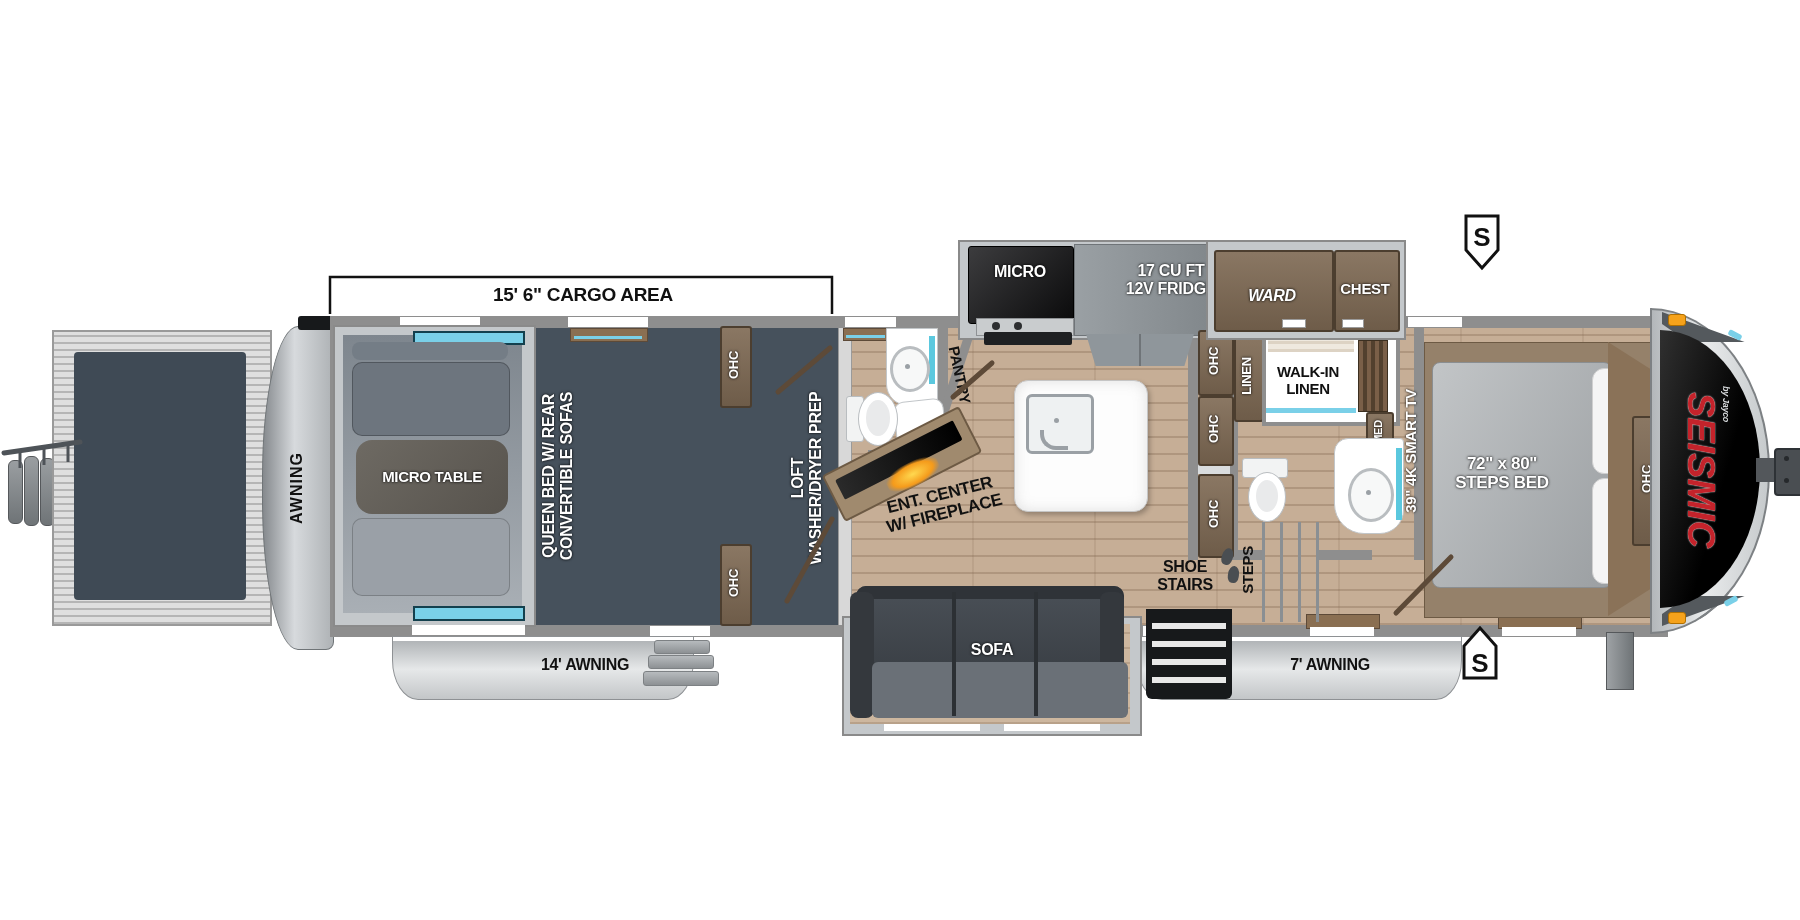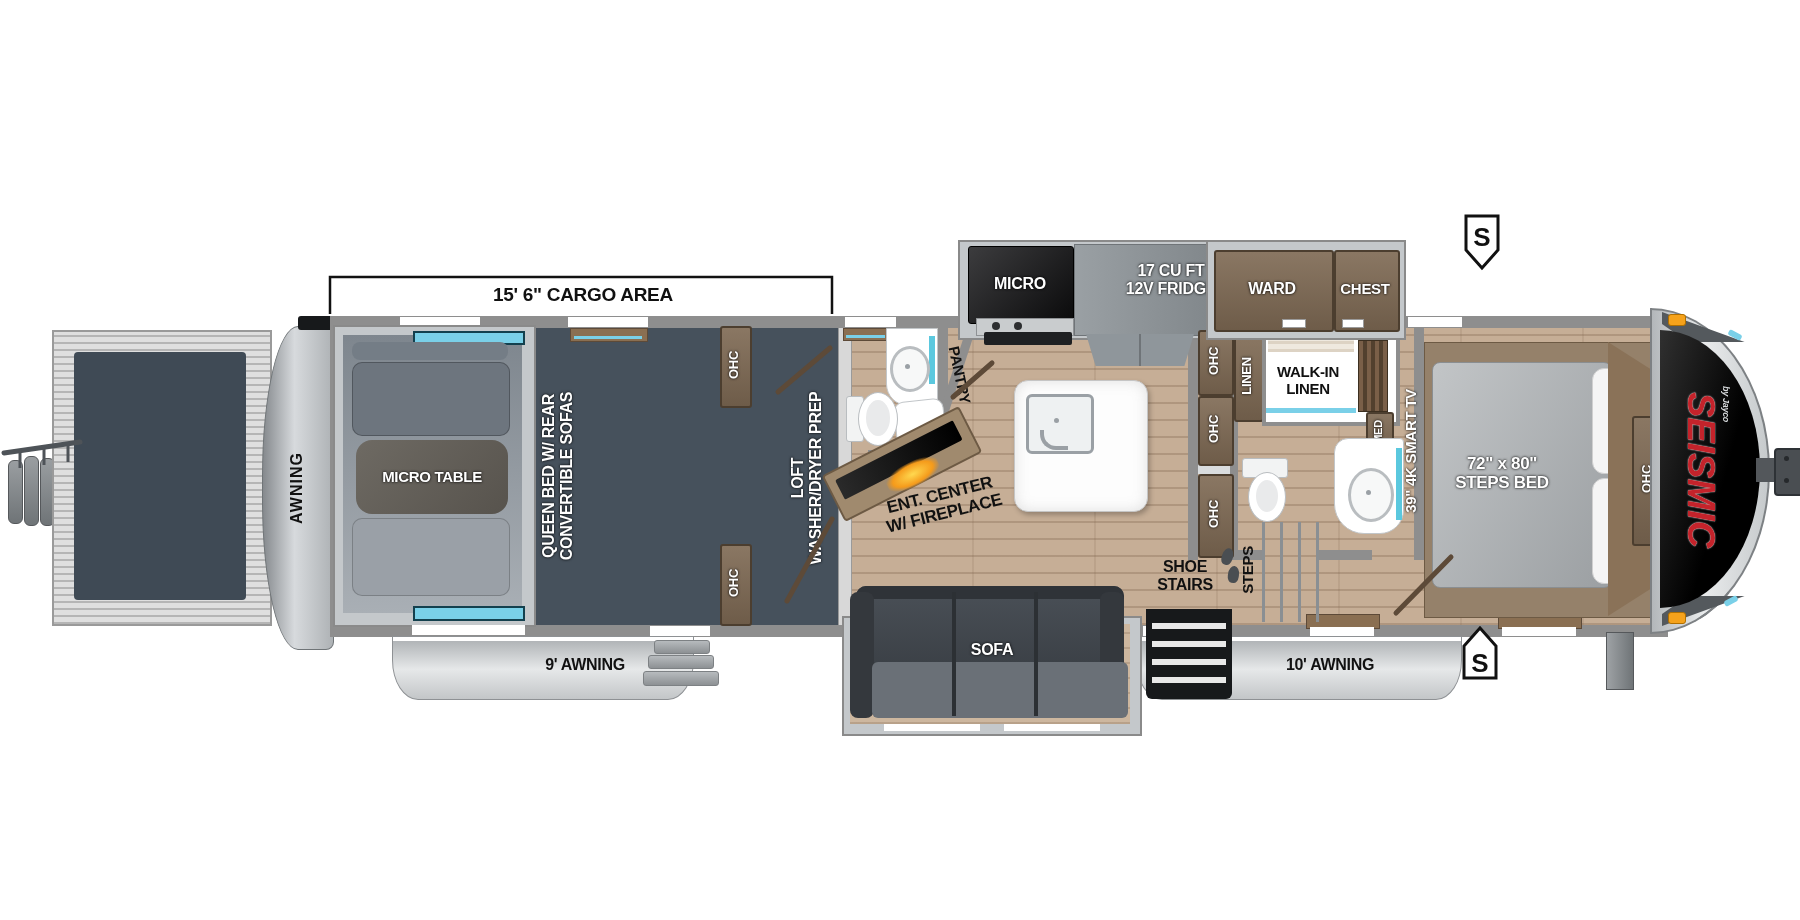--- a/index.html
+++ b/index.html
@@ -127,21 +127,21 @@
     <div style="position:absolute;left:8px;top:8px;width:132px;height:22px;background:linear-gradient(90deg,#2a2a2a,#000);border-radius:2px;"></div>
     <div style="position:absolute;left:52px;top:26px;width:56px;height:24px;background:radial-gradient(ellipse at center,#ffd84f,#f59b1b 55%,rgba(245,155,27,0) 75%);"></div>
   </div>
   <div class="lbl lb s17" style="left:942px;top:504px;transform:translate(-50%,-50%) rotate(-14deg);">
     <span>ENT. CENTER</span>
     <span>W/ FIREPLACE</span>
   </div>
 
   <div class="a slide-frame" style="left:958px;top:240px;width:254px;height:96px;"></div>
   <div class="a" style="left:968px;top:246px;width:104px;height:76px;background:linear-gradient(135deg,#3c3c3e,#0a0a0b);border:1px solid #000;border-radius:3px;"></div>
-  <div class="lbl lw s16" style="left:1020px;top:284px;">MICRO</div>
+  <div class="lbl lw s16" style="left:1020px;top:272px;">MICRO</div>
   <div class="a" style="left:976px;top:318px;width:96px;height:16px;background:#c9ccce;border:1px solid #8e9194;"></div>
   <div class="a" style="left:992px;top:322px;width:8px;height:8px;border-radius:50%;background:#2c2e30;"></div>
   <div class="a" style="left:1014px;top:322px;width:8px;height:8px;border-radius:50%;background:#2c2e30;"></div>
   <div class="a" style="left:984px;top:332px;width:88px;height:13px;background:#1e2022;border-radius:2px;"></div>
   <div class="a" style="left:1074px;top:244px;width:132px;height:90px;background:linear-gradient(90deg,#9aa0a4,#82888c);border:1px solid #6f7478;"></div>
   <div class="lbl lw s16" style="left:1171px;top:280px;">
     <span>17 CU FT</span>
     <span>12V FRIDGE</span>
   </div>
   <div class="a" style="left:1080px;top:334px;width:120px;height:32px;background:#8f969b;clip-path:polygon(5% 0,95% 0,87% 100%,13% 100%);">
@@ -195,21 +195,21 @@
   <div class="lbl lb s15 v" style="left:1248px;top:570px;">STEPS</div>
   <div class="a" style="left:1222px;top:548px;width:11px;height:17px;background:#4a4e52;border-radius:50% 50% 40% 40%;transform:rotate(18deg);"></div>
   <div class="a" style="left:1228px;top:566px;width:11px;height:17px;background:#4a4e52;border-radius:50% 50% 40% 40%;transform:rotate(8deg);"></div>
   <div class="lbl lb s16" style="left:1185px;top:576px;">
     <span>SHOE</span>
     <span>STAIRS</span>
   </div>
 
   <div class="a slide-frame" style="left:1206px;top:240px;width:196px;height:96px;"></div>
   <div class="a cab" style="left:1214px;top:250px;width:116px;height:78px;"></div>
-  <div class="lbl lw s16" style="left:1272px;top:289px;">WARD</div>
+  <div class="lbl lw s16" style="left:1272px;top:296px;font-style:italic;">WARD</div>
   <div class="a cab" style="left:1334px;top:250px;width:62px;height:78px;"></div>
   <div class="lbl lw s15" style="left:1365px;top:289px;">CHEST</div>
   <div class="a" style="left:1282px;top:319px;width:22px;height:7px;background:#fff;border:1px solid #9a9a9a;"></div>
   <div class="a" style="left:1342px;top:319px;width:20px;height:7px;background:#fff;border:1px solid #9a9a9a;"></div>
 
   <div class="a" style="left:1424px;top:342px;width:244px;height:274px;background:#95816a;border:1px solid #6d5a44;"></div>
   <div class="a" style="left:1432px;top:362px;width:178px;height:224px;background:linear-gradient(120deg,#c2c5c7,#9b9fa2);border:1px solid #8a8e91;border-radius:8px;"></div>
   <div class="a" style="left:1592px;top:368px;width:42px;height:104px;background:#f5f5f5;border:1px solid #cfcfcf;border-radius:12px;"></div>
   <div class="a" style="left:1592px;top:478px;width:42px;height:104px;background:#f5f5f5;border:1px solid #cfcfcf;border-radius:12px;"></div>
   <div class="lbl lw s17" style="left:1502px;top:473px;">
@@ -235,30 +235,30 @@
   <div class="a" style="left:1774px;top:448px;width:26px;height:44px;background:#4a4e52;border:2px solid #2e3236;border-radius:4px;"></div>
   <div class="a" style="left:1784px;top:456px;width:5px;height:5px;border-radius:50%;background:#26292c;"></div>
   <div class="a" style="left:1784px;top:478px;width:5px;height:5px;border-radius:50%;background:#26292c;"></div>
 
   <div class="a" style="left:1606px;top:632px;width:26px;height:56px;background:linear-gradient(90deg,#9ea2a5,#6f7477);border:1px solid #55585b;"></div>
   <div class="a" style="left:540px;top:637px;width:8px;height:60px;background:#3a3d40;"></div>
 
   <div class="a silverband" style="left:392px;top:636px;width:300px;height:62px;border-radius:0 0 26px 26px / 0 0 40px 40px;">
     <div style="position:absolute;left:0;top:0;width:100%;height:4px;background:#fff;"></div>
   </div>
-  <div class="lbl lb s16" style="left:585px;top:665px;">9' AWNING</div>
+  <div class="lbl lb s16" style="left:585px;top:665px;">14' AWNING</div>
 
   <div class="a" style="left:654px;top:640px;width:54px;height:12px;background:linear-gradient(180deg,#b7bbbe,#8d9194);border:1px solid #7d8184;border-radius:3px;"></div>
   <div class="a" style="left:648px;top:655px;width:64px;height:12px;background:linear-gradient(180deg,#b7bbbe,#8d9194);border:1px solid #7d8184;border-radius:3px;"></div>
   <div class="a" style="left:643px;top:671px;width:74px;height:13px;background:linear-gradient(180deg,#b7bbbe,#8d9194);border:1px solid #7d8184;border-radius:3px;"></div>
 
   <div class="a silverband" style="left:1136px;top:636px;width:324px;height:62px;border-radius:0 0 26px 26px / 0 0 40px 40px;">
     <div style="position:absolute;left:0;top:0;width:100%;height:4px;background:#fff;"></div>
   </div>
-  <div class="lbl lb s16" style="left:1330px;top:665px;">10' AWNING</div>
+  <div class="lbl lb s16" style="left:1330px;top:665px;">7' AWNING</div>
 
   <div class="a" style="left:1146px;top:609px;width:86px;height:90px;background:#17191b;border-radius:0 0 6px 6px;"></div>
   <div class="a" style="left:1152px;top:623px;width:74px;height:6px;background:#e8e8e8;"></div>
   <div class="a" style="left:1152px;top:641px;width:74px;height:6px;background:#e8e8e8;"></div>
   <div class="a" style="left:1152px;top:659px;width:74px;height:6px;background:#e8e8e8;"></div>
   <div class="a" style="left:1152px;top:677px;width:74px;height:6px;background:#e8e8e8;"></div>
 
   <div class="a slide-frame" style="left:842px;top:616px;width:296px;height:116px;"></div>
   <div class="a wood-light" style="left:850px;top:624px;width:280px;height:100px;"></div>
   <div class="a" style="left:856px;top:586px;width:268px;height:88px;background:linear-gradient(180deg,#4a5057,#3a3f45);border-radius:10px 10px 0 0;"></div>

